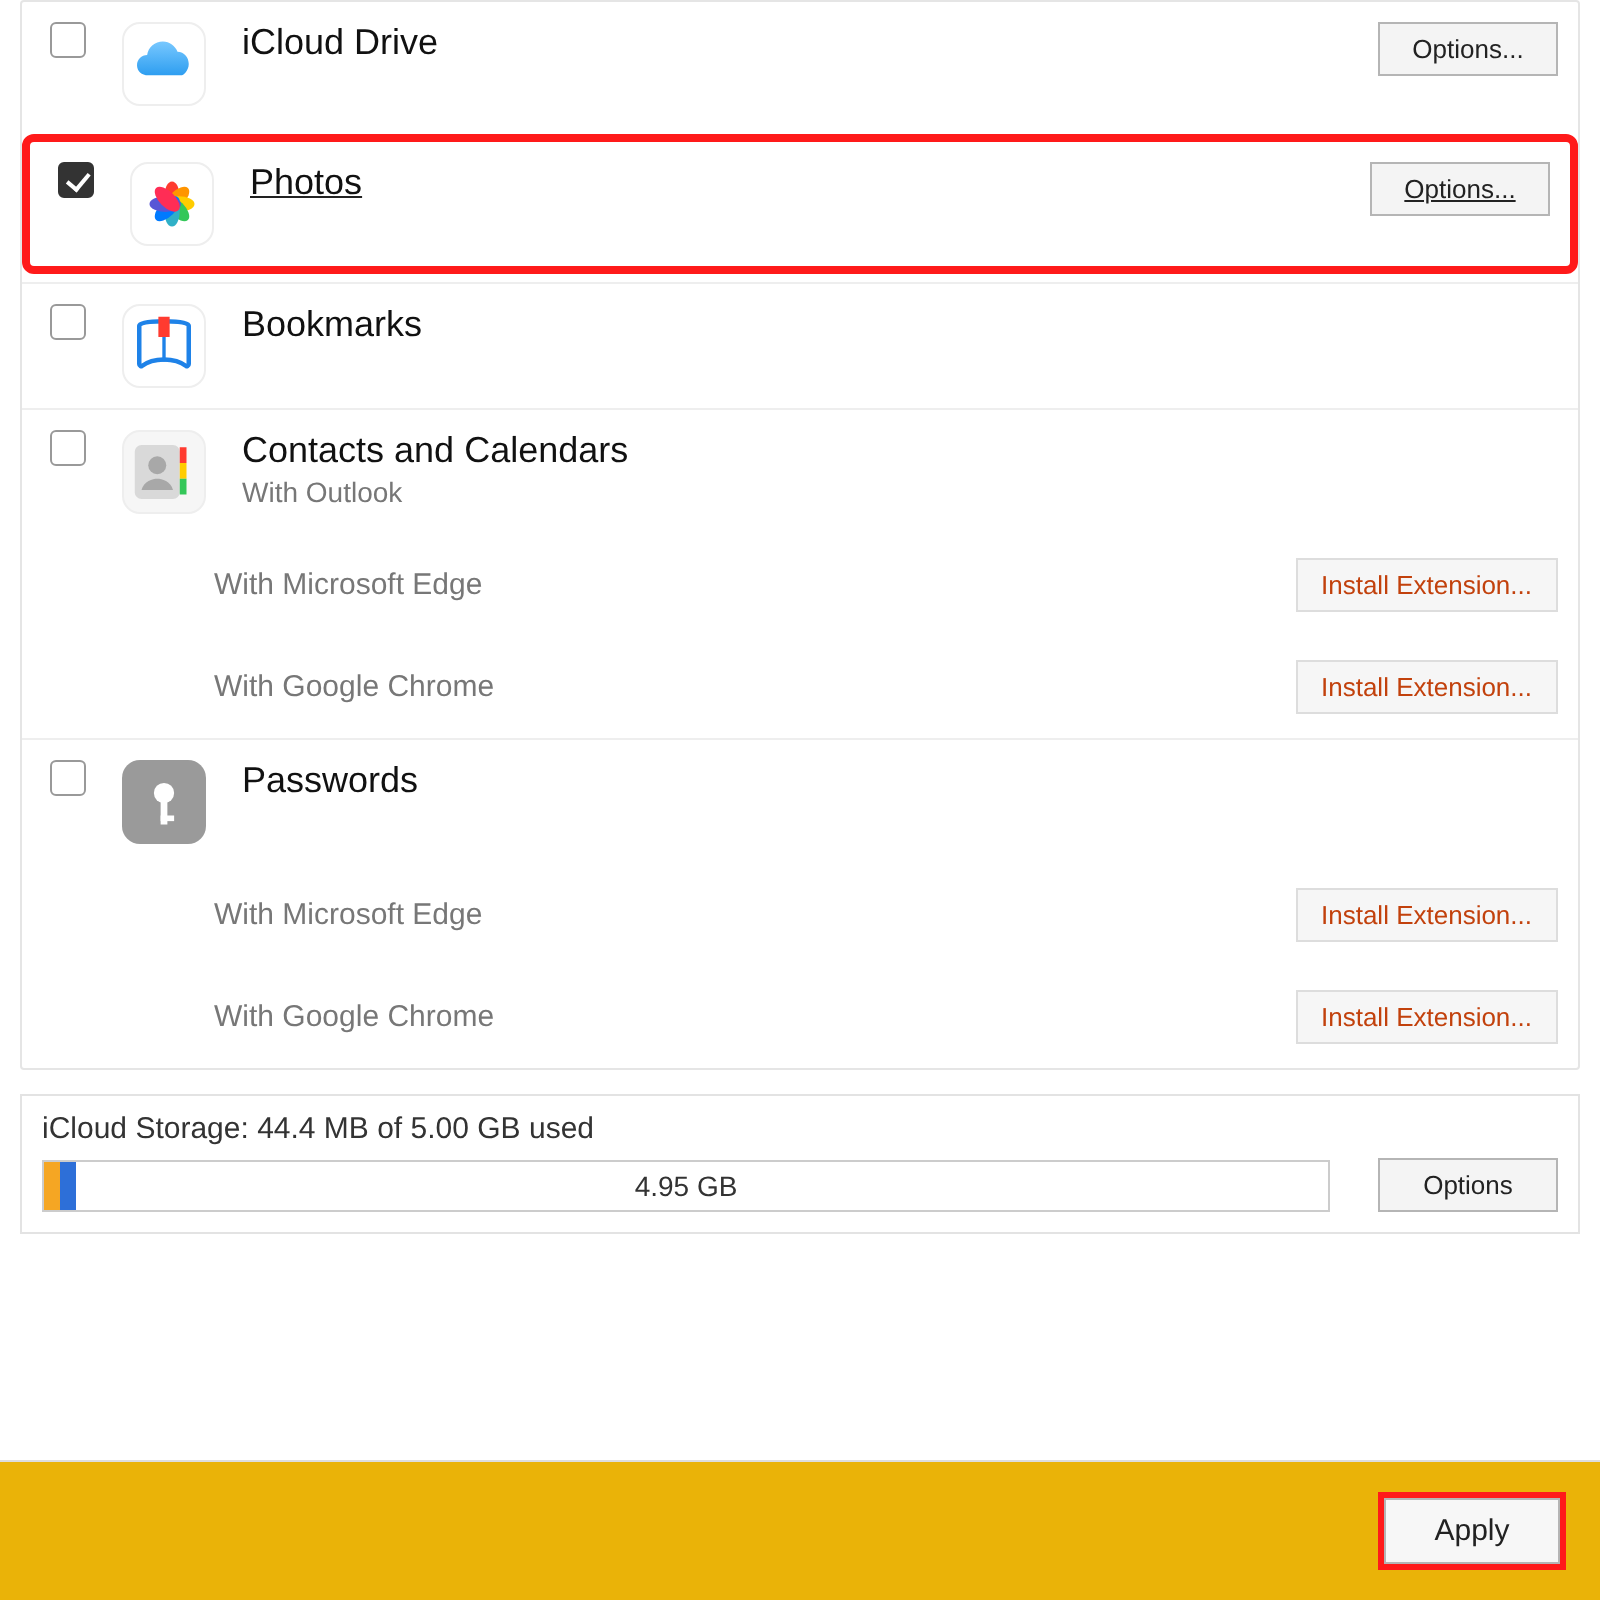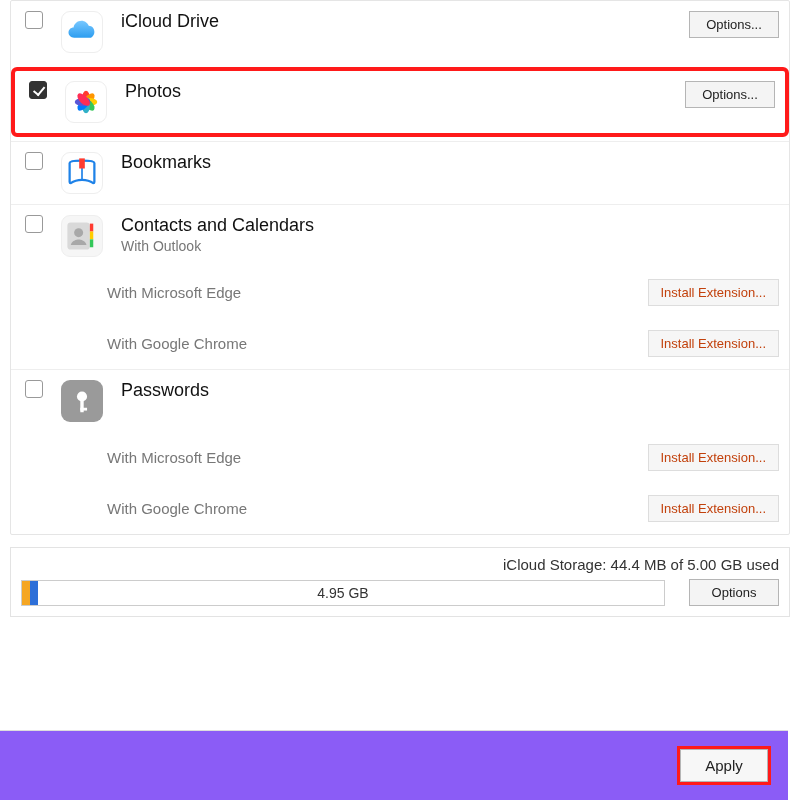--- a/index.html
+++ b/index.html
@@ -89,35 +89,36 @@
   }
   .subrow .stxt {
     flex: 1;
     color: #777;
     font-size: 15px;
   }
   .photos-highlight {
     border: 4px solid #ff1a1a;
     border-radius: 6px;
     margin: 4px 0;
+    text-decoration: underline;
   }
   .section-border {
     border: 1px solid #e5e5e5;
     border-radius: 2px;
     margin-bottom: 10px;
   }
   .storage-box {
     margin: 12px 10px 0 10px;
     border: 1px solid #e3e3e3;
     padding: 8px 10px 10px 10px;
     display: flex;
     flex-direction: column;
     gap: 6px;
   }
-  .storage-label { font-size: 15px; color: #333; text-align: right; }
+  .storage-label { font-size: 15px; color: #333; }
   .storage-bar-row {
     display: flex;
     align-items: center;
     gap: 24px;
   }
   .storage-bar {
     flex: 1;
     height: 26px;
     border: 1px solid #ccc;
     position: relative;
@@ -130,23 +131,23 @@
   .seg.b { width: 8px; background: #2d6fd8; }
   .remain-text {
     position: absolute;
     left: 50%;
     transform: translateX(-50%);
     font-size: 14px;
     color: #333;
   }
   .footer {
     position: absolute;
-    left: 0; right: 12px; bottom: 0;
+    left: 0; right: 0; bottom: 0;
     height: 70px;
-    background: #8b5cf6;
+    background: #eab308;
     border-top: 1px solid #ddd;
     display: flex;
     align-items: center;
     justify-content: flex-end;
     gap: 12px;
     padding: 0 20px;
   }
   .footer .btn { min-width: 88px; padding: 7px 16px; font-size: 15px; background:#f7f7f7; }
   .apply-hl { outline: 3px solid #ff1a1a; outline-offset: 0; }
 </style>

